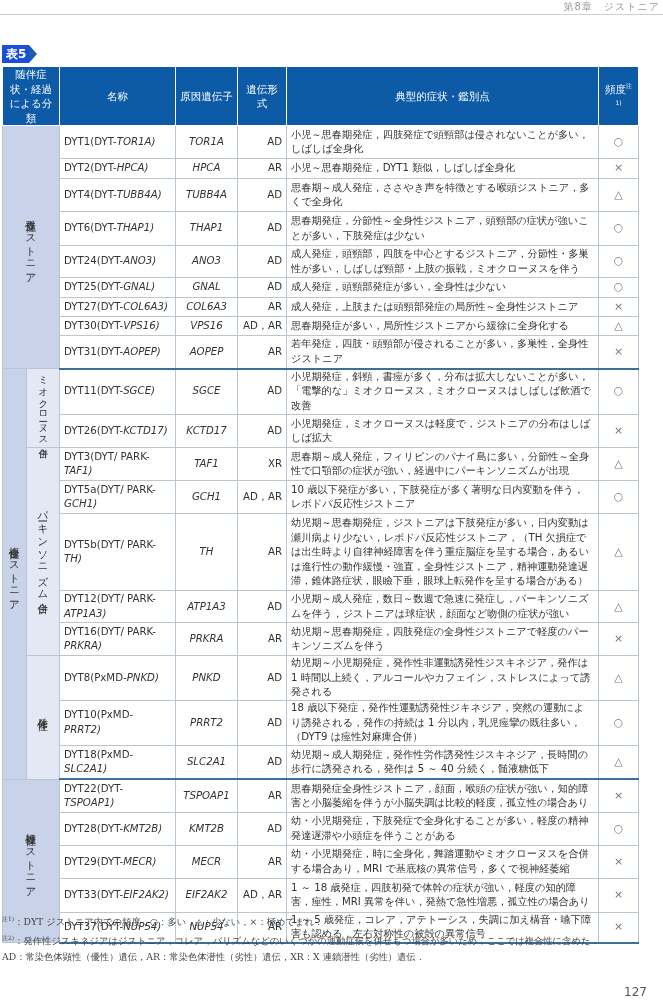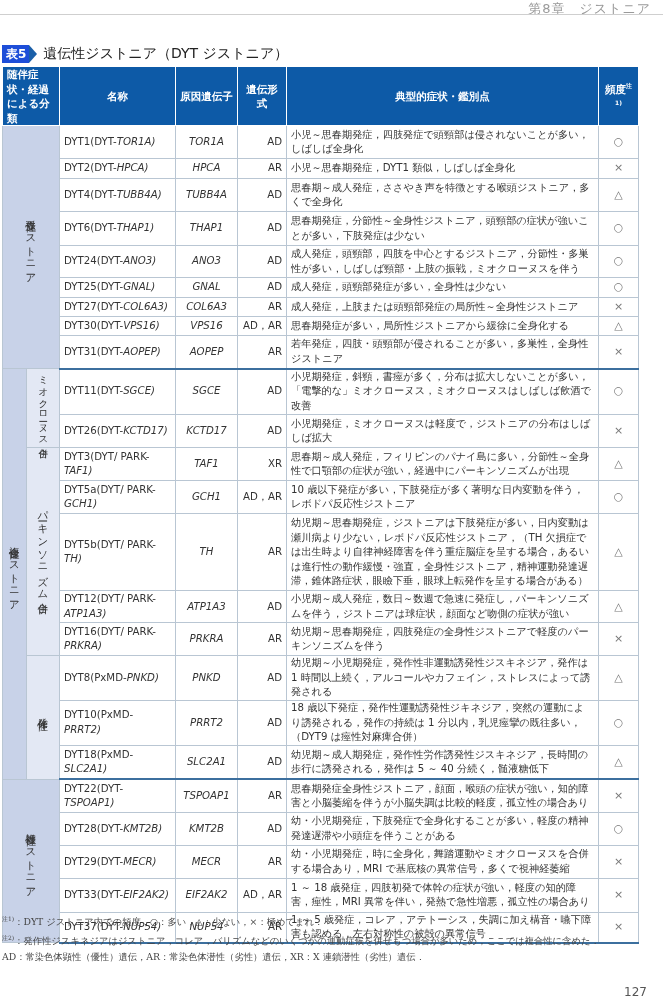--- a/index.html
+++ b/index.html
@@ -1,32 +1,32 @@
 <!DOCTYPE html>
 <html><head>
 <meta charset="utf-8">
 <style>
   html, body { margin:0; padding:0; background:#ffffff; }
   body { width:663px; height:1000px; position:relative; overflow:hidden;
          font-family:"DejaVu Sans", "Liberation Sans", sans-serif; color:#333; }
-  .running-head { position:absolute; top:0; right:12px; height:14px;
-                  font-size:13px; color:#9a9a9a; letter-spacing:1px; }
+  .running-head { position:absolute; top:0; right:3px; height:14px;
+                  font-size:10px; color:#9a9a9a; letter-spacing:1px; }
   .head-rule { position:absolute; top:14px; left:0; width:663px; height:1px; background:#cfcfcf; }
   .caption { position:absolute; top:44px; left:2px; height:20px; display:flex; align-items:center; }
   .cap-tag { background:#1d4ed8; color:#fff; font-weight:bold; font-size:12px;
              padding:1px 3px 1px 4px; height:16px; line-height:16px; position:relative; }
   .cap-arrow { width:0; height:0; border-top:9px solid transparent; border-bottom:9px solid transparent;
                border-left:8px solid #1a5fa8; margin-right:6px; }
   .cap-title { font-size:14px; color:#222; }
 
   table.main { position:absolute; top:67px; left:2px; width:636px; border-collapse:collapse;
                table-layout:fixed; font-size:10.2px; }
   table.main td, table.main th { border:1px solid #b9c6d3; padding:0 4px; vertical-align:middle; line-height:14.5px; }
-  table.main th { background:#0d5aa7; color:#fff; font-weight:bold; font-size:10.5px;
-                  border:1px solid #ffffff; border-top:none; height:46px; }
+  table.main th { background:#0d5aa7; color:#fff; font-weight:normal; font-size:10.5px;
+                  border:1px solid #ffffff; border-top:none; text-align:center; height:46px; }
   th.h-cat { text-align:left; padding-left:3px; line-height:14px; }
   td.grp { background:#c8d2e8; color:#333; text-align:center; padding:0; }
   td.sub { background:#e3e8f4; color:#333; text-align:center; padding:0; }
   .vtext { writing-mode:vertical-rl; text-orientation:upright; display:inline-block; font-size:10.5px;
            letter-spacing:1px; }
   td.name { white-space:normal; }
   td.gene { text-align:center; font-style:italic; }
   td.mode { text-align:right; }
   td.freq { text-align:center; color:#777; font-size:11px; }
   td.sym { }
@@ -41,21 +41,20 @@
 </style>
 </head>
 <body>
 
 <div class="running-head">第8章　ジストニア</div>
 <div class="head-rule"></div>
 
 <div class="caption">
   <span class="cap-tag">表5</span>
   <span class="cap-arrow"></span>
-  <span class="cap-title">遺伝性ジストニア（DYT ジストニア）</span>
 </div>
 
 <table class="main">
   <colgroup>
     <col style="width:24px">
       <col style="width:33px">
       <col style="width:116px">
       <col style="width:62px">
       <col style="width:49px">
       <col style="width:312px">

